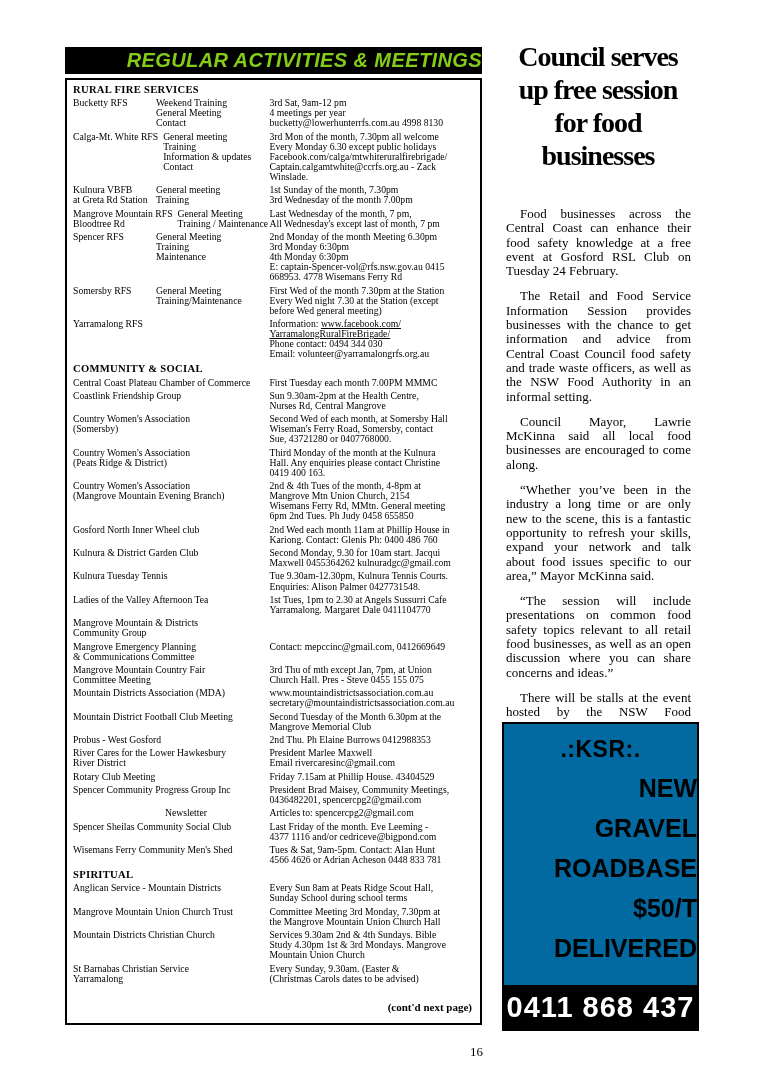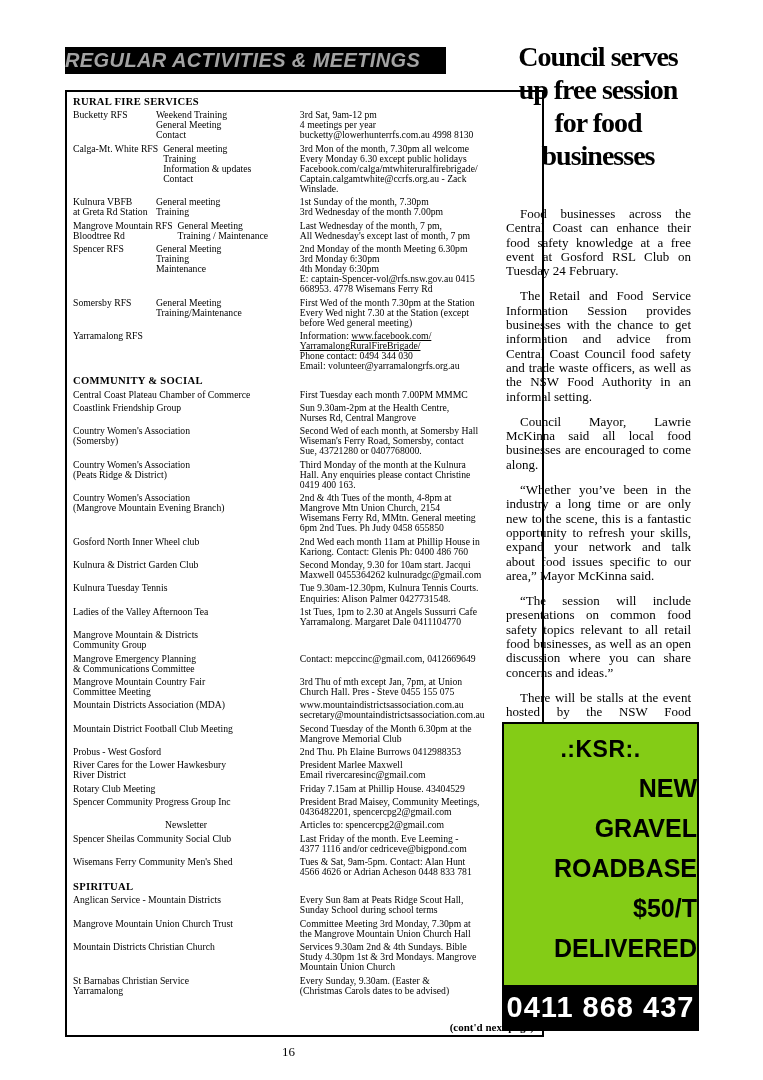--- a/index.html
+++ b/index.html
@@ -3,65 +3,65 @@
 <meta charset="utf-8">
 <style>
   html,body { margin:0; padding:0; }
   body {
     width:763px; height:1080px; background:#ffffff; color:#000;
     font-family:"Liberation Serif", serif; position:relative; overflow:hidden;
   }
 
   
   .band {
-    position:absolute; left:65px; top:47px; width:381px; height:27px;
-    background:#000; color:#a3a3a3; display:flex; align-items:center; justify-content:flex-start;
+    position:absolute; left:65px; top:47px; width:417px; height:27px;
+    background:#000; color:#84cc16; display:flex; align-items:center; justify-content:flex-end;
     font-family:"Liberation Sans", sans-serif; font-weight:800; font-style:italic;
     font-size:20px; letter-spacing:0.4px; box-sizing:border-box;
   }
   .table-box {
-    position:absolute; left:65px; top:78px; width:479px; height:947px;
-    border:2px solid #000; box-sizing:border-box; padding:5px 6px 3px 6px;
+    position:absolute; left:65px; top:78px; width:417px; height:947px;
+    border:2px solid #000; box-sizing:border-box; padding:5px 6px 11px 6px;
     display:flex; flex-direction:column; overflow:hidden;
-    font-size:9.7px; line-height:10.1px;margin-top:12px;
+    font-size:9.7px; line-height:10.1px;
   }
   #rows-container { flex:1 1 auto; overflow:hidden; }
   .section-heading {
     font-weight:bold; font-size:10.6px; letter-spacing:0.3px; margin:5px 0 3px 0;
   }
   .section-heading:first-child { margin-top:0; }
   .row { display:flex; margin-bottom:3.2px; }
   .cell-left { flex:0 0 49%; display:flex; box-sizing:border-box; }
   .cell-name { flex:0 0 auto; min-width:78px; padding-right:5px; white-space:pre-line; }
   .cell-type { flex:1 1 auto; white-space:pre-line; }
   .cell-details { flex:1 1 auto; white-space:pre-line; }
   .row.indent .cell-name { min-width:0; padding-left:92px; }
   .cell-details u { text-decoration:underline; }
   .contd { flex:0 0 auto; text-align:right; font-weight:bold; font-size:11px; padding-right:2px; }
   .page-number {
-    position:absolute; left:80px; top:1044px; width:417px; text-align:center; font-size:13px;
+    position:absolute; left:66px; top:1044px; width:417px; text-align:right; font-size:13px;
   }
 
   
   .headline {
     position:absolute; left:487px; top:40px; width:222px; margin:0;
     text-align:center; font-weight:bold; font-size:28px; line-height:33px;
     letter-spacing:-1px; white-space:pre-line;
   }
   .article-body {
     position:absolute; left:495px; top:196px; width:207px;
     font-size:13px; line-height:14.3px; text-align:justify;
   }
   .article-body p { margin:11px; text-indent:14px; }
 
   
   .ad-box {
     position:absolute; left:502px; top:722px; width:197px; height:309px;
     border:2.5px solid #000; box-sizing:border-box; text-align:center;
-    font-family:"Liberation Sans", sans-serif; font-weight:bold; background:#84cc16;
+    font-family:"Liberation Sans", sans-serif; font-weight:bold; background:#0369a1;
   }
   .ad-brand { margin-top:12px; font-size:23px; letter-spacing:0.5px; }
   .ad-lines { margin-top:5px; }
   .ad-lines div { font-size:25px; line-height:40px;text-align:right; }
   .ad-phone {
     position:absolute; left:0; right:0; bottom:0; height:44px;
     background:#000; color:#fff; font-size:29px; line-height:44px; letter-spacing:1px;
   }
 </style>
 </head>

